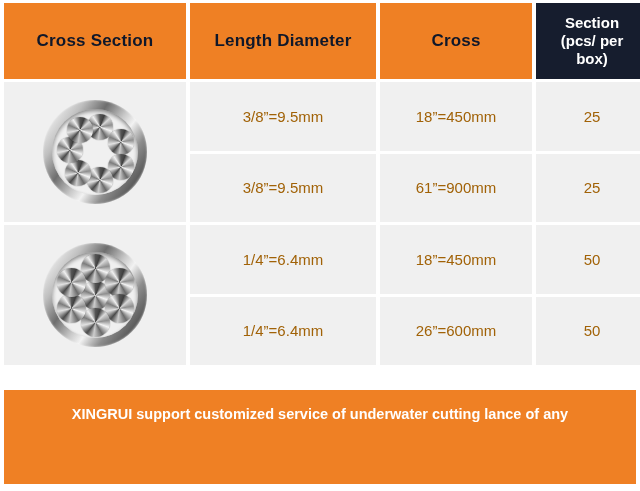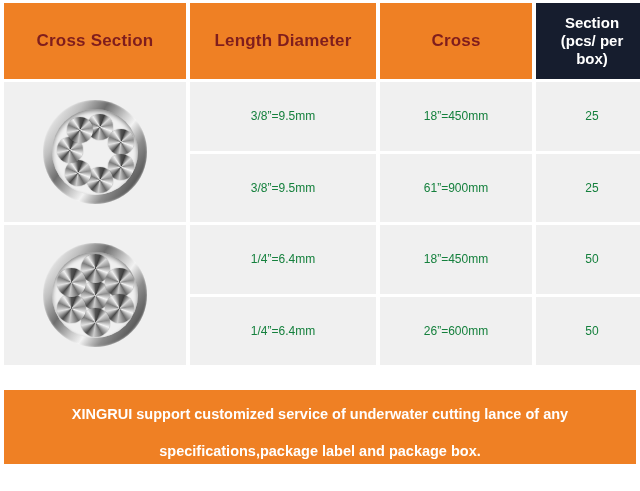--- a/index.html
+++ b/index.html
@@ -35,40 +35,40 @@
   table.spec th,
   table.spec td {
     padding: 0;
     margin: 0;
     vertical-align: middle;
     text-align: center;
   }
 
   th.hdr {
     background: #ef8024;
-    color: #7f1d1d;
+    color: #0f172a;
     font-size: 17px;
     font-weight: bold;
     height: 76px;
     line-height: 1.18;
     letter-spacing: .2px;
   }
   th.hdr-dark {
     background: #161d2e;
     color: #ffffff;
     font-size: 15px;
     font-weight: bold;
     height: 76px;
     line-height: 1.18;
   }
 
   td.cell {
     background: #f0f0f0;
-    color: #15803d;
-    font-size: 12px;
+    color: #a16207;
+    font-size: 15px;
     height: 68px;
   }
   td.cell-img {
     background: #f0f0f0;
     height: 140px;
   }
 
   
   col.c1 { width: 182px; }
   col.c2 { width: 186px; }
@@ -111,21 +111,21 @@
         #efefef 306deg, #555555 340deg, #3f3f3f 360deg);
     box-shadow: 0 0 1px rgba(0,0,0,.6);
   }
 
   
   .banner {
     position: absolute;
     left: 4px;
     top: 390px;
     width: 632px;
-    height: 74px;
+    height: 94px;
     background: #ef8024;
     color: #ffffff;
     font-size: 14.5px;
     font-weight: bold;
     line-height: 2.55;
     text-align: center;
     box-sizing: border-box;
     padding: 6px 14px 0 14px;
   }
   .banner .ln { display: block; }
@@ -199,16 +199,15 @@
       <tr>
         <td class="cell">1/4”=6.4mm</td>
         <td class="cell">26”=600mm</td>
         <td class="cell">50</td>
       </tr>
     </tbody>
   </table>
 
   <div class="banner">
     <span class="ln">XINGRUI support customized service of underwater cutting lance of any</span>
-    <span class="ln">specifications,package label and package box.</span>
   </div>
 
 </div>
 
 </body></html>

